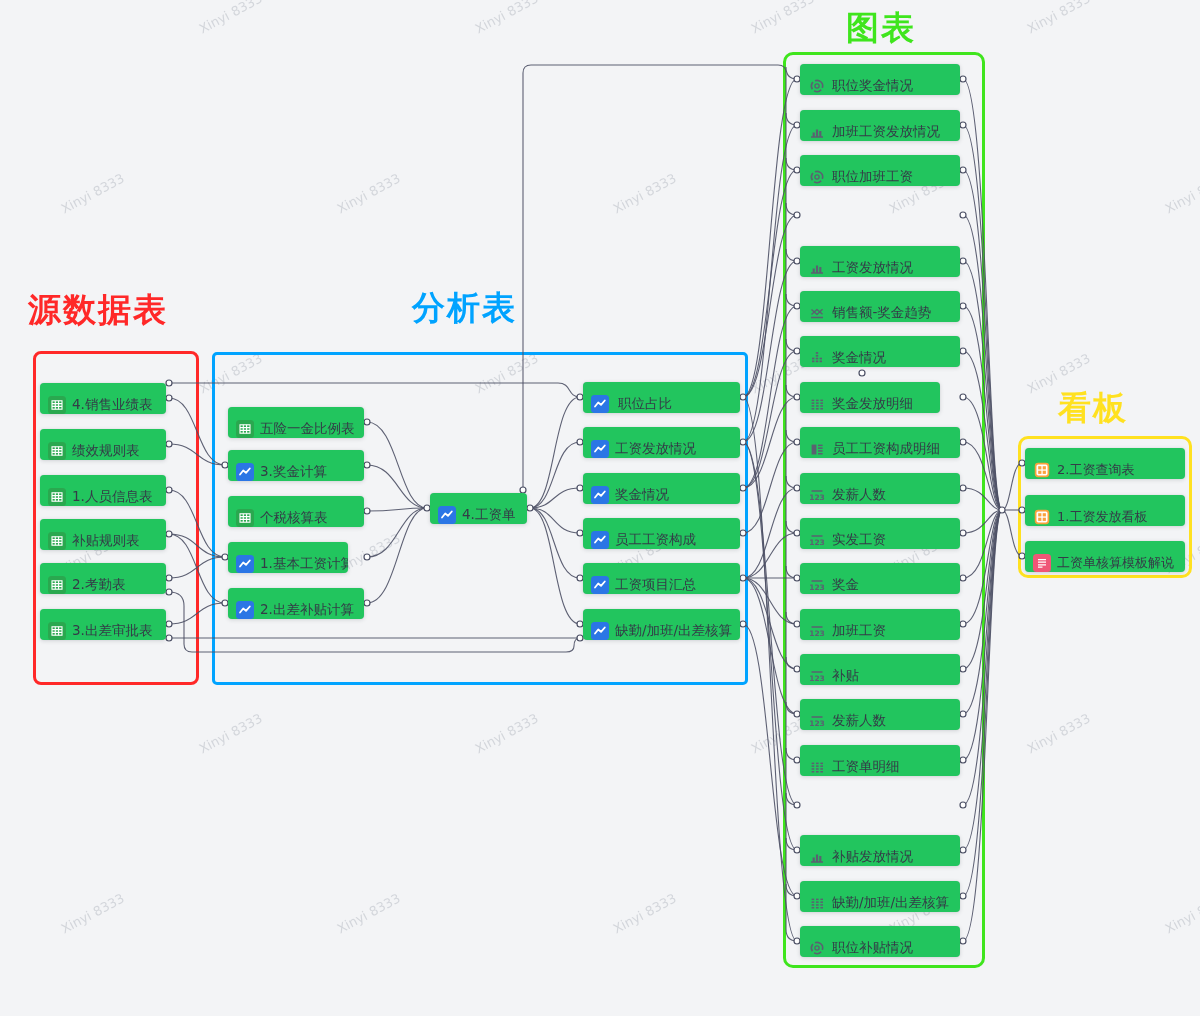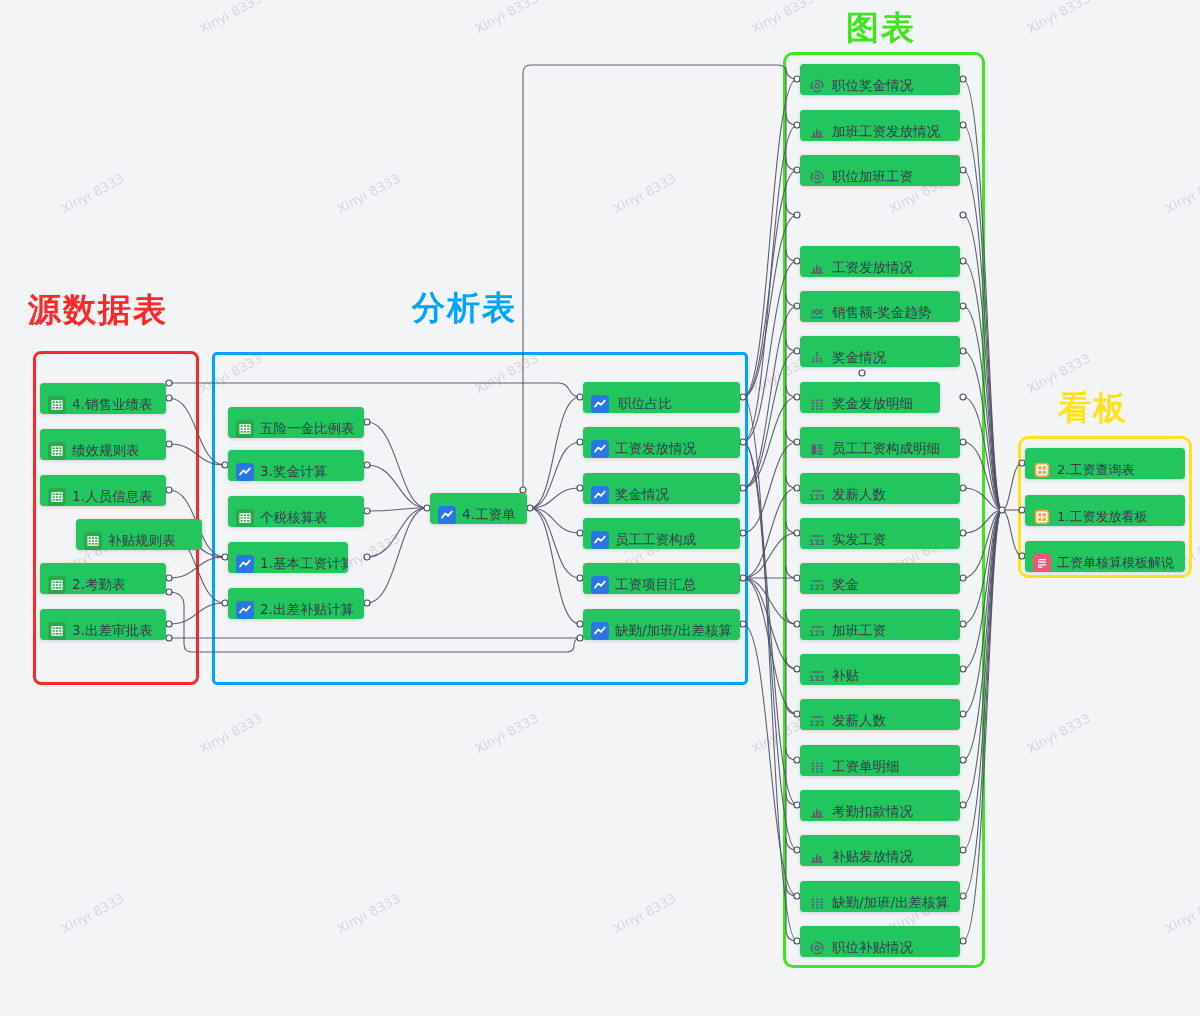--- a/index.html
+++ b/index.html
@@ -273,21 +273,21 @@
           <rect width="18" height="18" rx="3.5" fill="#2aa84f"></rect>
           <rect x="4" y="4.8" width="10" height="8.4" fill="none" stroke="#fff" stroke-width="1.1"></rect>
           <line x1="4" y1="7.6" x2="14" y2="7.6" stroke="#fff" stroke-width="1.1"></line>
           <line x1="4" y1="10.4" x2="14" y2="10.4" stroke="#fff" stroke-width="1.1"></line>
           <line x1="7.3" y1="4.8" x2="7.3" y2="13.2" stroke="#fff" stroke-width="1.1"></line>
           <line x1="10.6" y1="4.8" x2="10.6" y2="13.2" stroke="#fff" stroke-width="1.1"></line>
         </svg>
       </span>
       <span class="lbl">1.人员信息表</span>
     </div>
-    <div class="card" style="left: 40px; top: 518.5px; width: 126px; margin-left: 36px;">
+    <div class="card" style="left: 40px; top: 518.5px; width: 126px;">
       <span class="ic">
         <svg viewBox="0 0 18 18">
           <rect width="18" height="18" rx="3.5" fill="#2aa84f"></rect>
           <rect x="4" y="4.8" width="10" height="8.4" fill="none" stroke="#fff" stroke-width="1.1"></rect>
           <line x1="4" y1="7.6" x2="14" y2="7.6" stroke="#fff" stroke-width="1.1"></line>
           <line x1="4" y1="10.4" x2="14" y2="10.4" stroke="#fff" stroke-width="1.1"></line>
           <line x1="7.3" y1="4.8" x2="7.3" y2="13.2" stroke="#fff" stroke-width="1.1"></line>
           <line x1="10.6" y1="4.8" x2="10.6" y2="13.2" stroke="#fff" stroke-width="1.1"></line>
         </svg>
       </span>
@@ -588,31 +588,20 @@
           <rect x="3.6" y="10.2" width="2.6" height="1.5" fill="#5a6170"></rect>
           <rect x="8" y="10.2" width="2.6" height="1.5" fill="#5a6170"></rect>
           <rect x="12.4" y="10.2" width="2.6" height="1.5" fill="#5a6170"></rect>
           <rect x="3.6" y="13" width="2.6" height="1.5" fill="#5a6170"></rect>
           <rect x="8" y="13" width="2.6" height="1.5" fill="#5a6170"></rect>
           <rect x="12.4" y="13" width="2.6" height="1.5" fill="#5a6170"></rect>
         </svg>
       </span>
       <span class="lbl">工资单明细</span>
     </div>
-    <div class="card" style="left: 800px; top: 789.5px; width: 160px;">
-      <span class="ic">
-        <svg viewBox="0 0 18 18">
-          <line x1="3" y1="14" x2="15" y2="14" stroke="#5a6170" stroke-width="1.3"></line>
-          <rect x="4.6" y="9.5" width="2.2" height="4.5" fill="#5a6170"></rect>
-          <rect x="7.9" y="6.5" width="2.2" height="7.5" fill="#5a6170"></rect>
-          <rect x="11.2" y="8" width="2.2" height="6" fill="#5a6170"></rect>
-        </svg>
-      </span>
-      <span class="lbl">考勤扣款情况</span>
-    </div>
     <div class="card" style="left: 800px; top: 834.5px; width: 160px;">
       <span class="ic">
         <svg viewBox="0 0 18 18">
           <line x1="3" y1="14" x2="15" y2="14" stroke="#5a6170" stroke-width="1.3"></line>
           <rect x="4.6" y="9.5" width="2.2" height="4.5" fill="#5a6170"></rect>
           <rect x="7.9" y="6.5" width="2.2" height="7.5" fill="#5a6170"></rect>
           <rect x="11.2" y="8" width="2.2" height="6" fill="#5a6170"></rect>
         </svg>
       </span>
       <span class="lbl">补贴发放情况</span>

